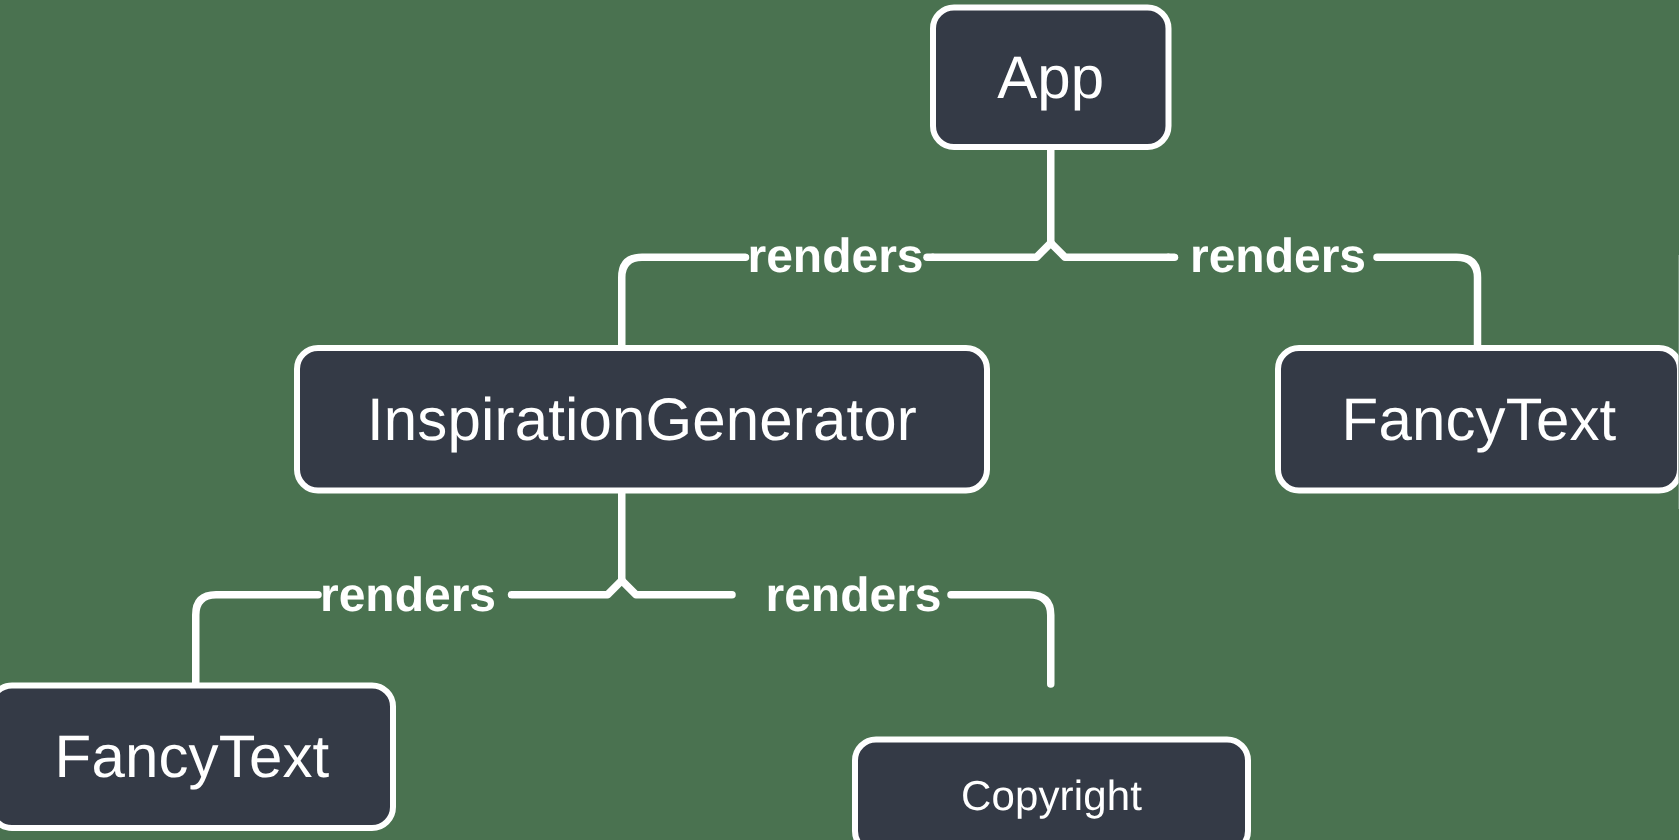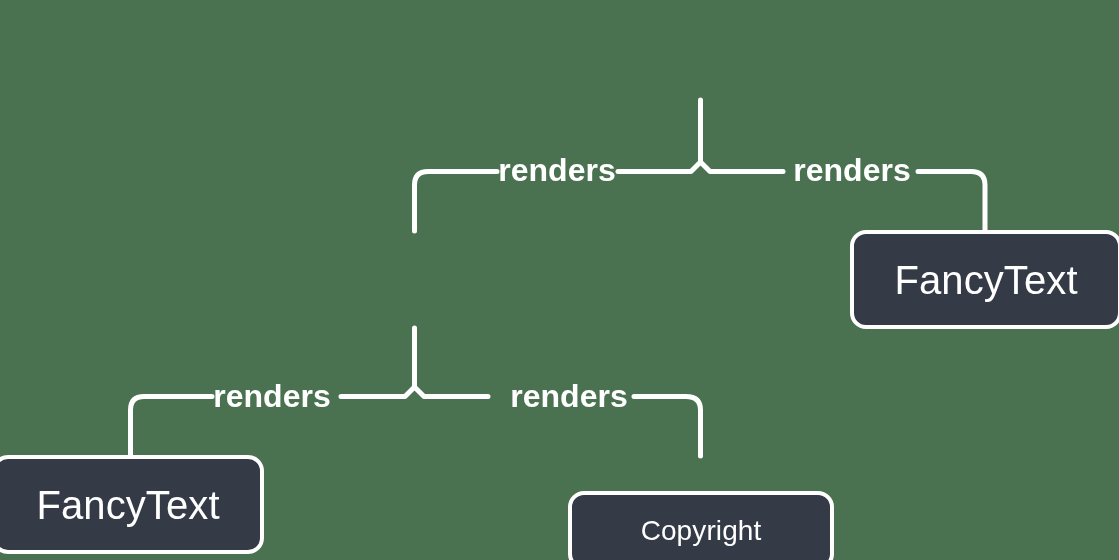--- a/index.html
+++ b/index.html
@@ -81,21 +81,27 @@
       <path d="M 414.5 328 L 414.5 387"></path>
       <path d="M 414.5 387 L 405 396.5 L 341 396.5"></path>
       <path d="M 414.5 387 L 424 396.5 L 488 396.5"></path>
 
       <path d="M 212 396.5 L 144 396.5 Q 130.5 396.5 130.5 410 L 130.5 456"></path>
 
       <path d="M 634 396.5 L 686 396.5 Q 700.5 396.5 700.5 410 L 700.5 456"></path>
     </g>
   </svg>
 
+  <div class="node" style="left:620px; top:3px; width:161px; height:97px; font-size:40px;">
+    <span class="node-label">App</span>
+  </div>
 
+  <div class="node" style="left:196px; top:230px; width:464px; height:99px; font-size:40px;">
+    <span class="node-label">InspirationGenerator</span>
+  </div>
 
   <div class="node" style="left:850px; top:230px; width:272px; height:99px; font-size:40px;">
     <span class="node-label">FancyText</span>
   </div>
 
   <div class="node" style="left:-8px; top:455px; width:272px; height:99px; font-size:40px;">
     <span class="node-label">FancyText</span>
   </div>
 
   <div class="node" style="left:568px; top:455px; width:266px; height:79px; font-size:28px;margin-top:36px;">

